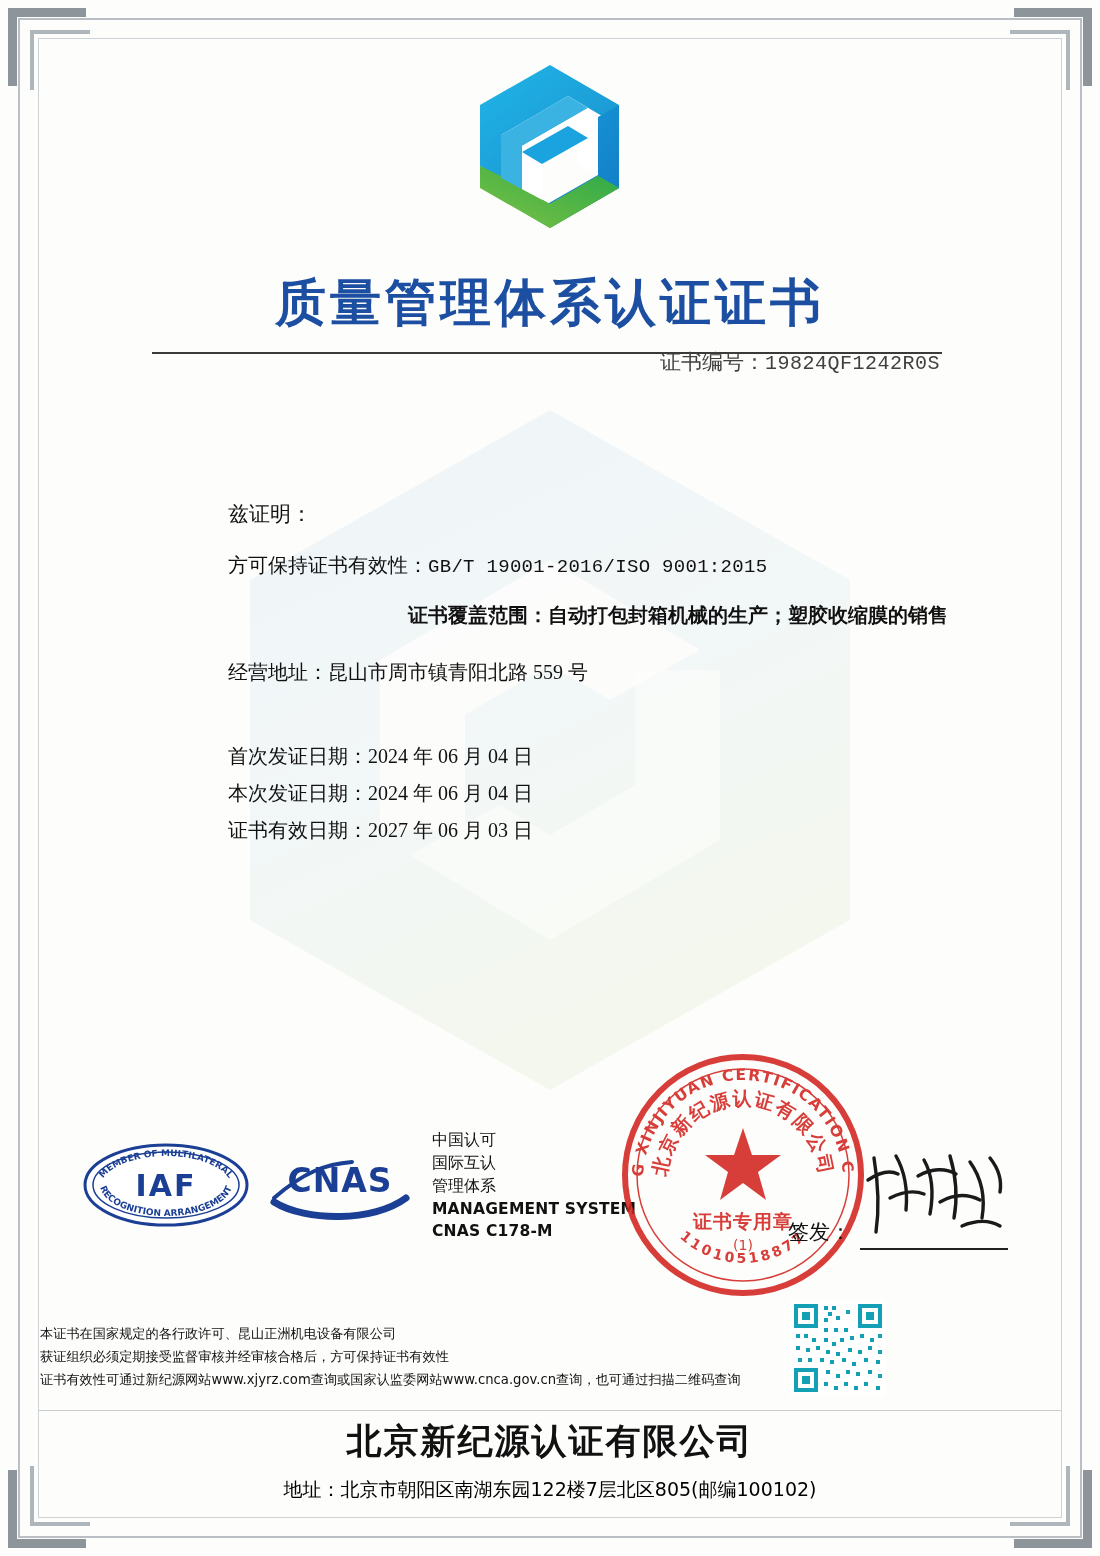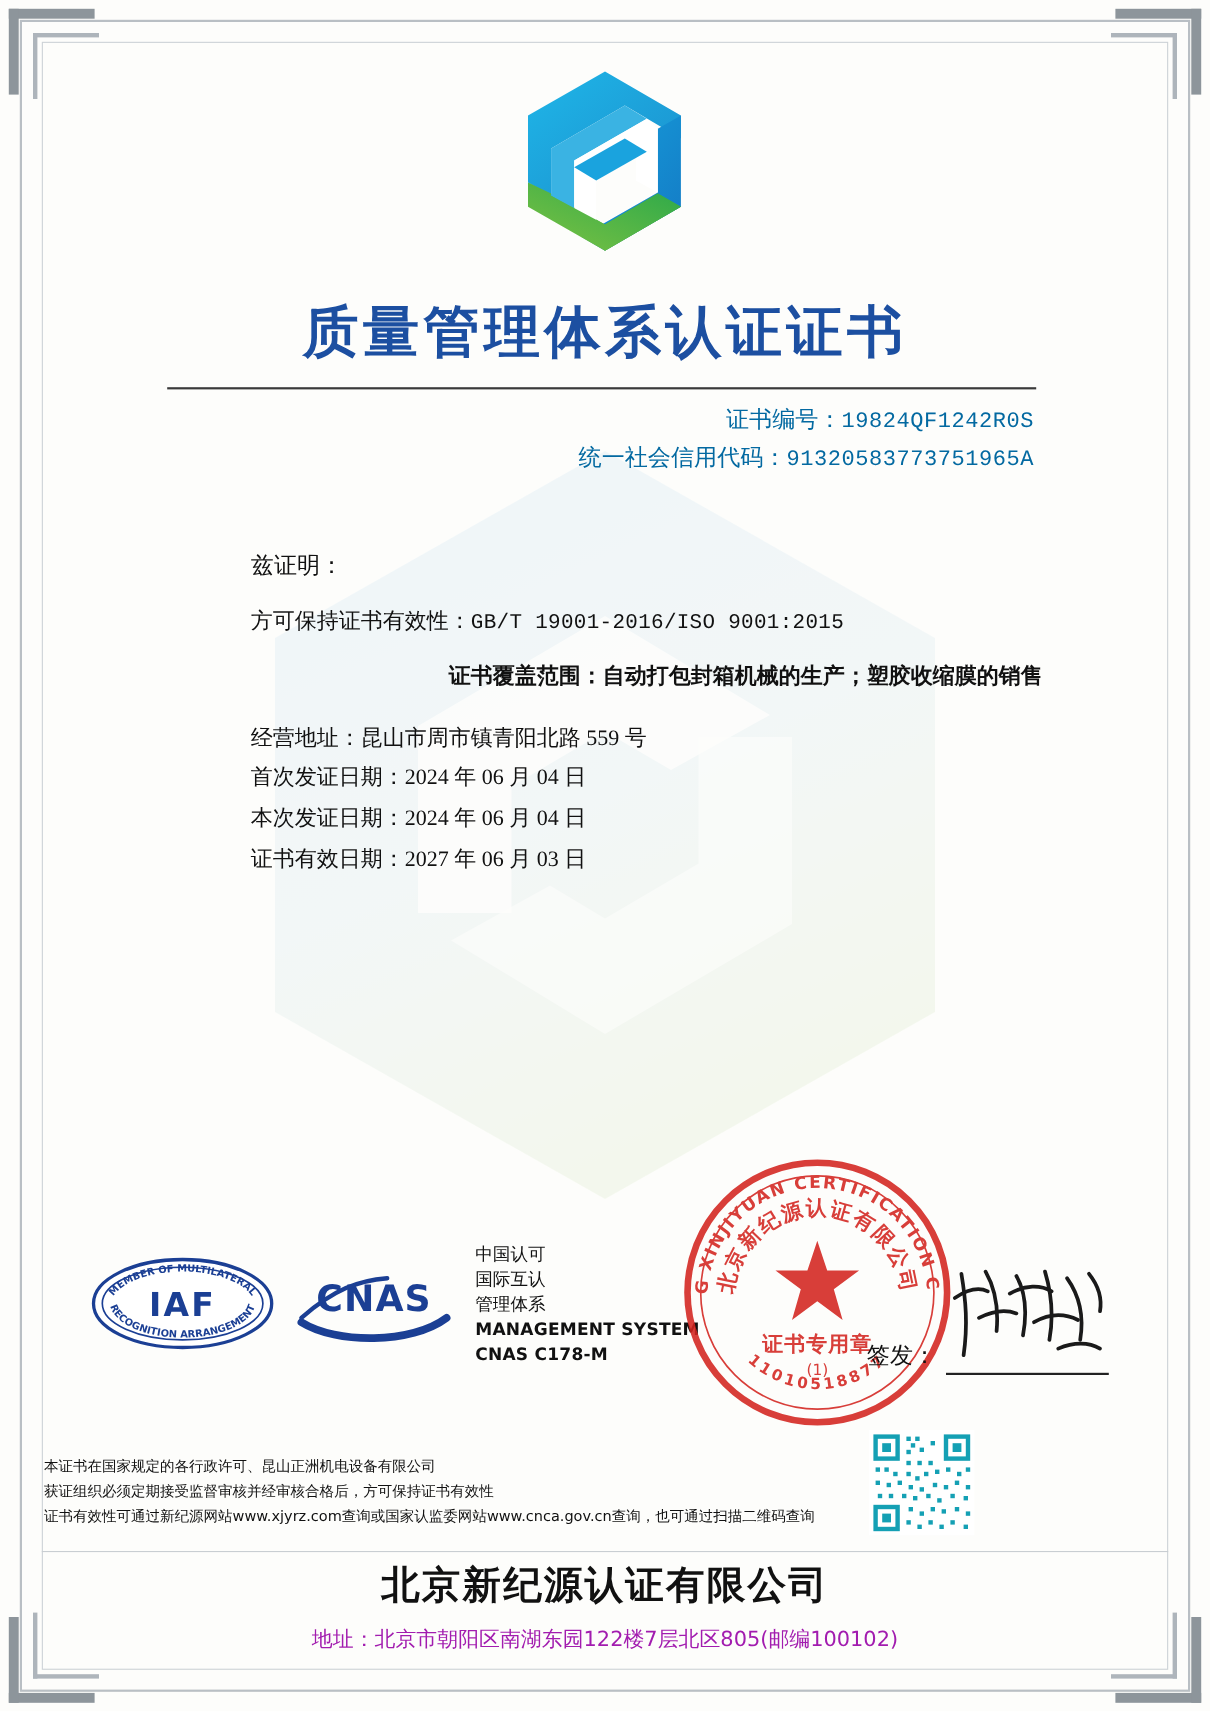--- a/index.html
+++ b/index.html
@@ -95,24 +95,24 @@
     top: 352px;
     width: 790px;
     height: 2px;
     background: #3a3a3a;
   }
 
   
   .cert-nums {
     position: absolute;
     right: 160px;
-    top: 365px;
+    top: 346px;
     text-align: right;
     font-size: 21px;
-    color: #0369a1;
+    color: #404040;
     line-height: 1.6;
     font-family: "Liberation Serif", serif;
   }
   .cert-nums .mono {
     font-family: "Liberation Mono", monospace;
     font-size: 20px;
     letter-spacing: 0.5px;
   }
 
   
@@ -149,20 +149,21 @@
     font-size: 20px;
     font-weight: bold;
     margin-bottom: 26px;
     text-align: right;
   }
   .addr {
     font-size: 20px;
     line-height: 1.75;
   }
   .dates {
+    margin-top: 48px;
     font-size: 20px;
     line-height: 1.85;
   }
 
   
   .marks {
     position: absolute;
     left: 82px;
     top: 1128px;
     display: flex;
@@ -257,21 +258,21 @@
     font-family: "DejaVu Sans", sans-serif;
     font-size: 35px;
     font-weight: bold;
     letter-spacing: 2px;
     color: #111;
   }
   .footer-addr {
     margin-top: 12px;
     font-family: "DejaVu Sans", sans-serif;
     font-size: 19px;
-    color: #a21caf;
+    color: #000000;
   }
 </style>
 </head>
 <body>
 
 <div class="page">
 
   <div class="frame-outer"></div>
   <div class="frame-inner"></div>
   <div class="corner tl"></div>
@@ -323,23 +324,20 @@
   </svg>
 
   <div class="title-wrap">
     <div class="title">质量管理体系认证证书</div>
   </div>
   <div class="title-rule"></div>
 
   <div class="cert-nums">
     <div>
       <span>证书编号：</span><span class="mono">19824QF1242R0S</span>
-    </div>
-    <div>
-      <span>统一社会信用代码：</span><span class="mono">91320583773751965A</span>
     </div>
   </div>
 
   <div class="body-block">
     <div class="lead">兹证明：</div>
 
     <div class="row">
       <span>方可保持证书有效性：</span><span class="mono">GB/T 19001-2016/ISO 9001:2015</span>
     </div>
 

